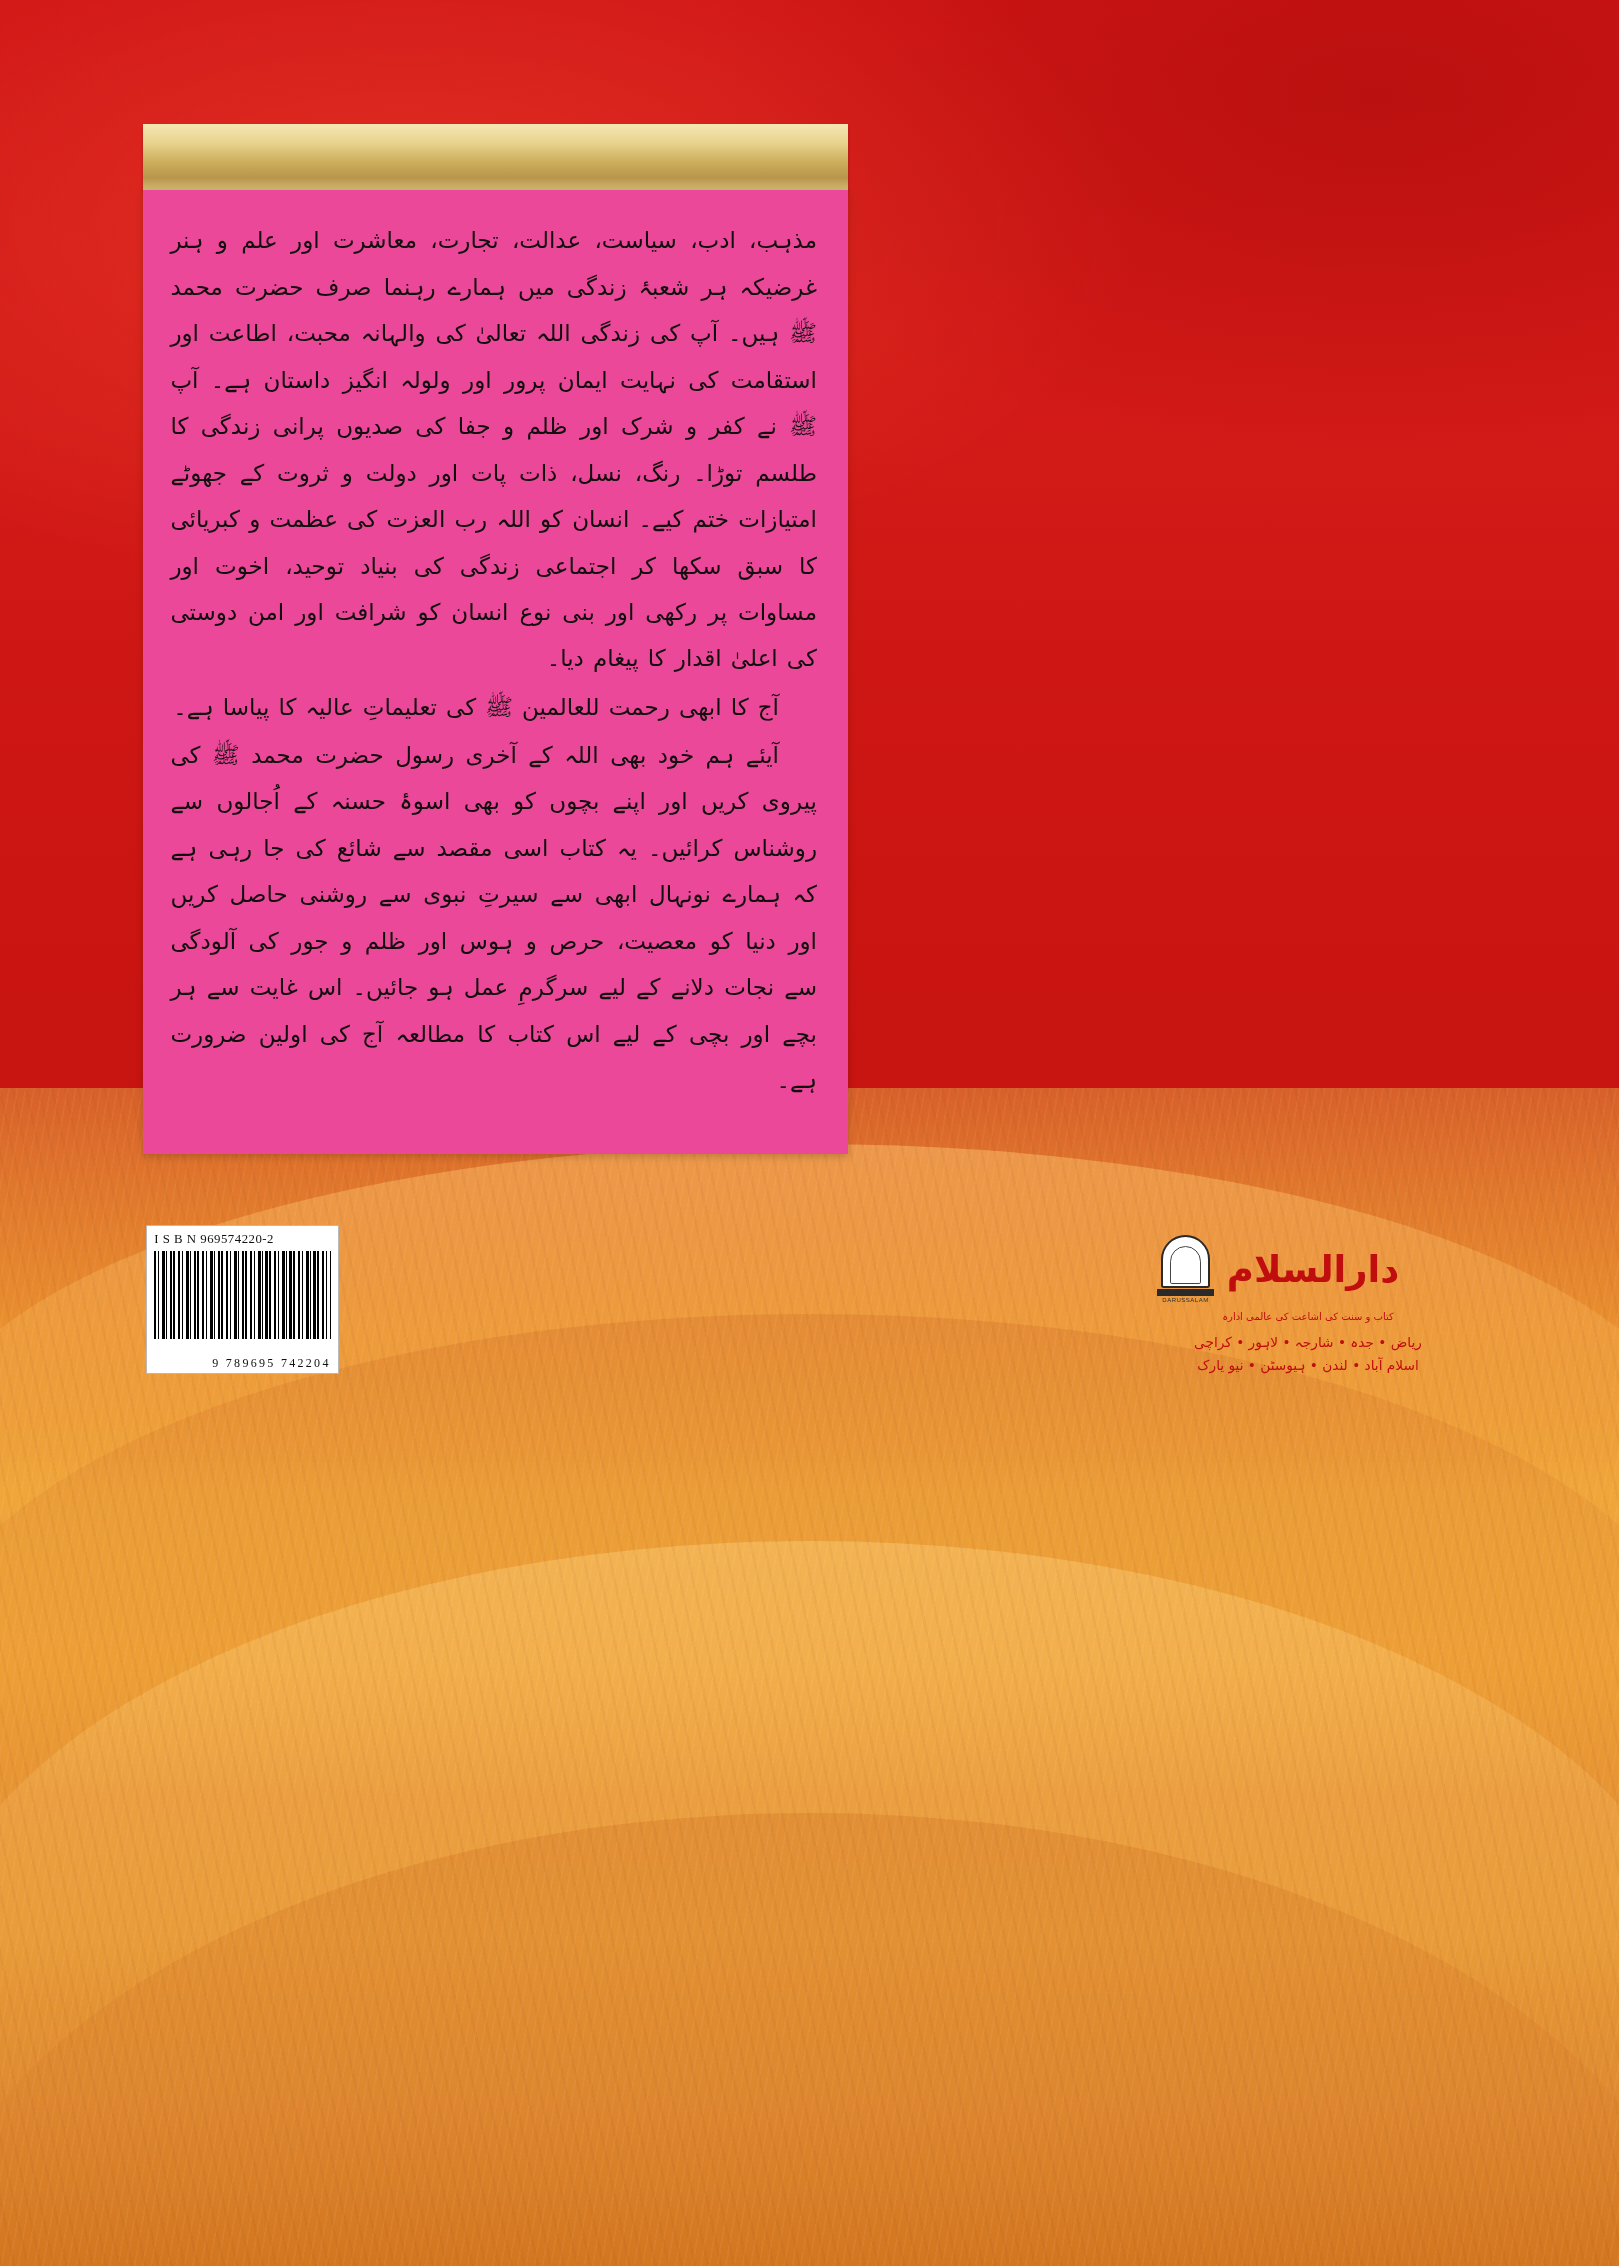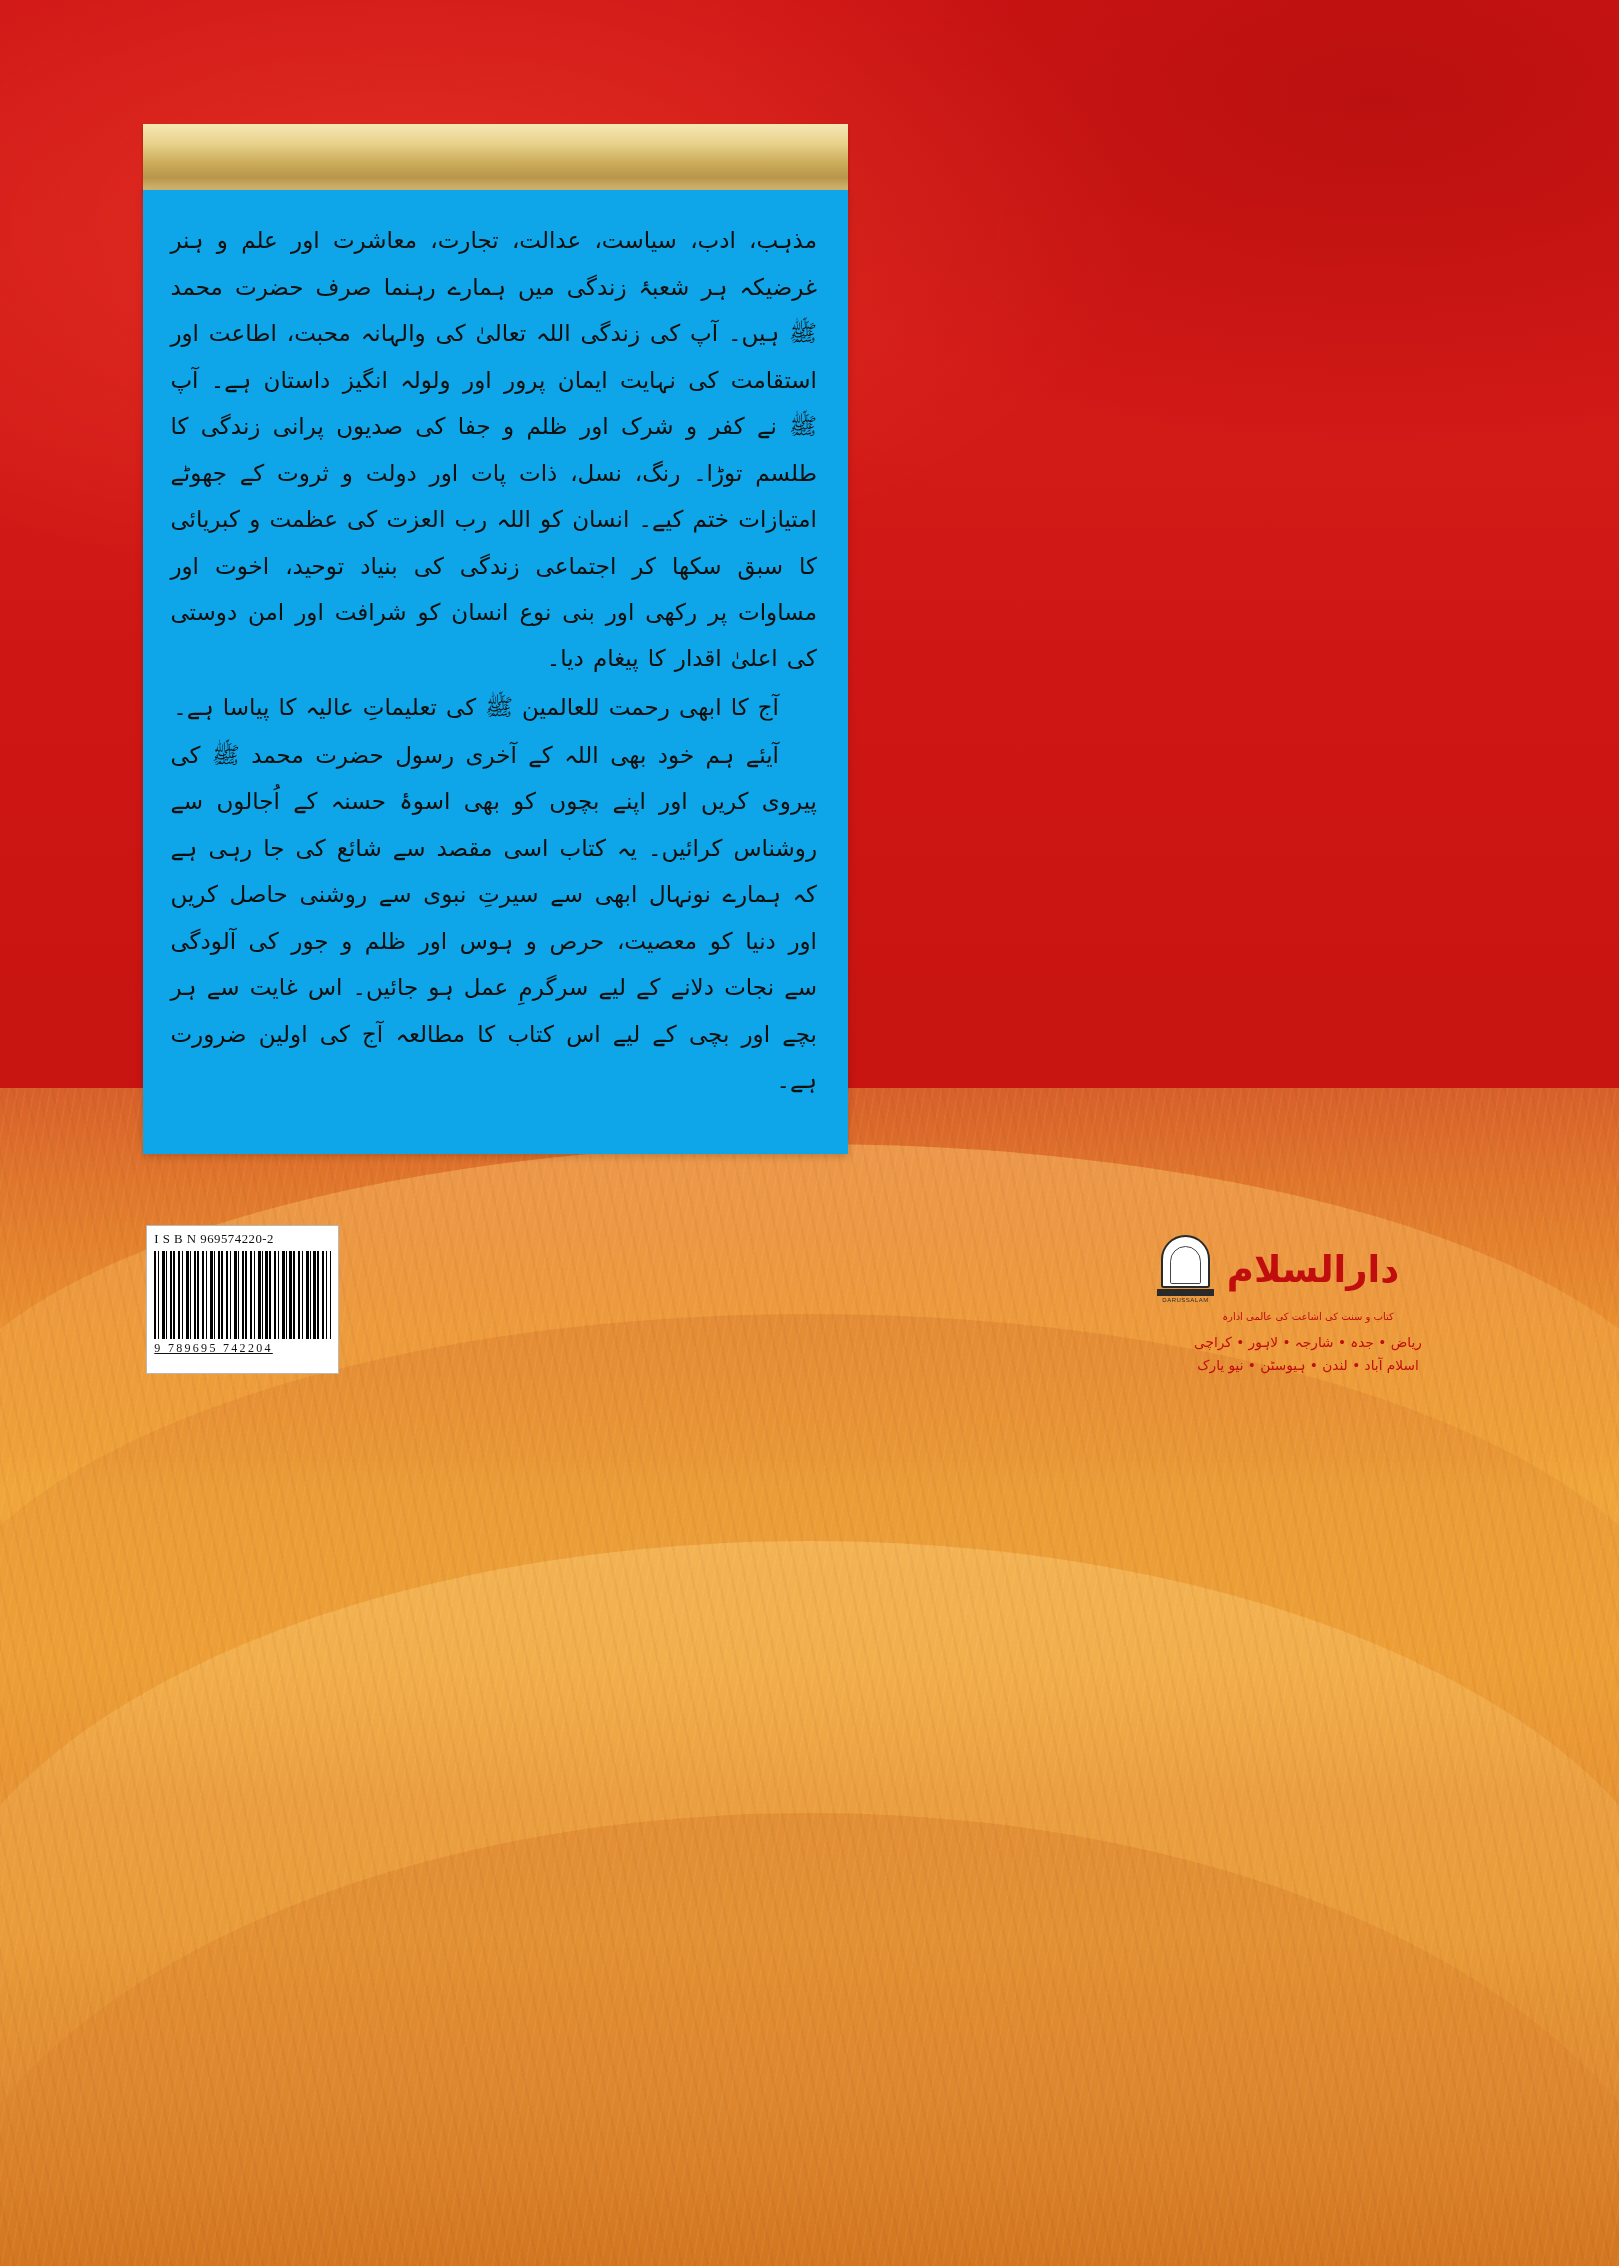--- a/index.html
+++ b/index.html
@@ -105,21 +105,21 @@
     box-shadow: 0 1.8px 2.7px rgba(0,0,0,0.25);
   }
 
   
   .text-panel {
     position: absolute;
     left: 143px;
     top: 190px;
     width: 705px;
     height: 964px;
-    background: #0ea5e9;
+    background: #ec4899;
     box-shadow: 0 2.7px 7.3px rgba(0,0,0,0.18);
     padding: 27.4px 31px 22px 27.4px;
     box-sizing: border-box;
     overflow: hidden;
   }
   .urdu-body {
     direction: rtl;
     text-align: justify;
     text-align-last: right;
     unicode-bidi: isolate;
@@ -169,24 +169,23 @@
         #000 8.2px, #000 11px, #fff 11px, #fff 12px,
         #000 12px, #000 12.8px, #fff 12.8px, #fff 15.5px,
         #000 15.5px, #000 18.3px, #fff 18.3px, #fff 19px,
         #000 19px, #000 21px, #fff 21px, #fff 24px);
   }
   .barcode-digits {
     font-family: "Liberation Serif", serif;
     font-size: 12px;
     letter-spacing: 2.3px;
     color: #111;
-    text-align: left;
-    margin-top: 2px;
+    text-align: right;
+    margin-top: 17px;
     white-space: nowrap;
-    text-decoration: underline;
   }
 
   
   .publisher {
     position: absolute;
     right: 160px;
     top: 1235px;
     width: 302px;
     text-align: center;
     direction: rtl;

